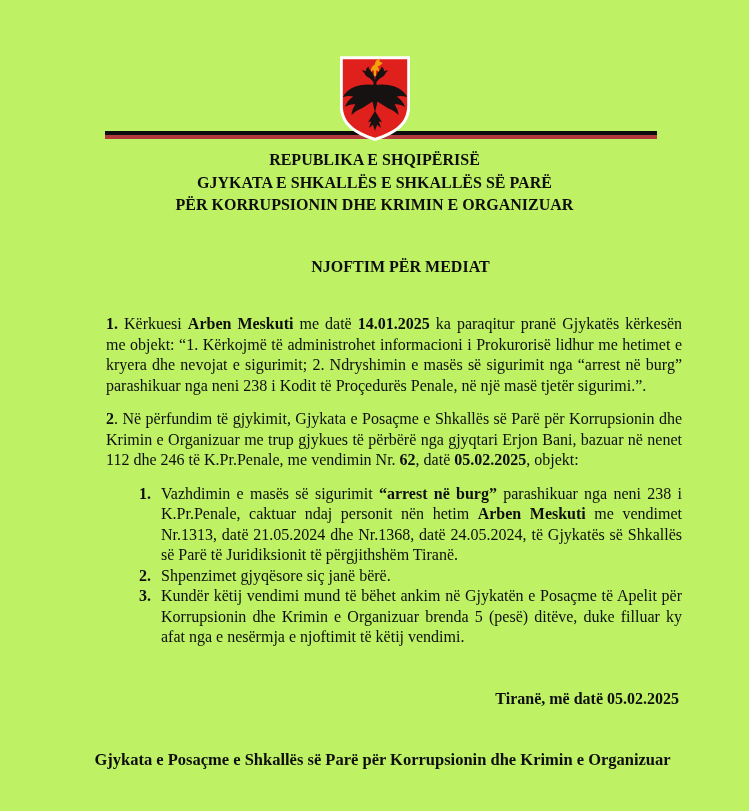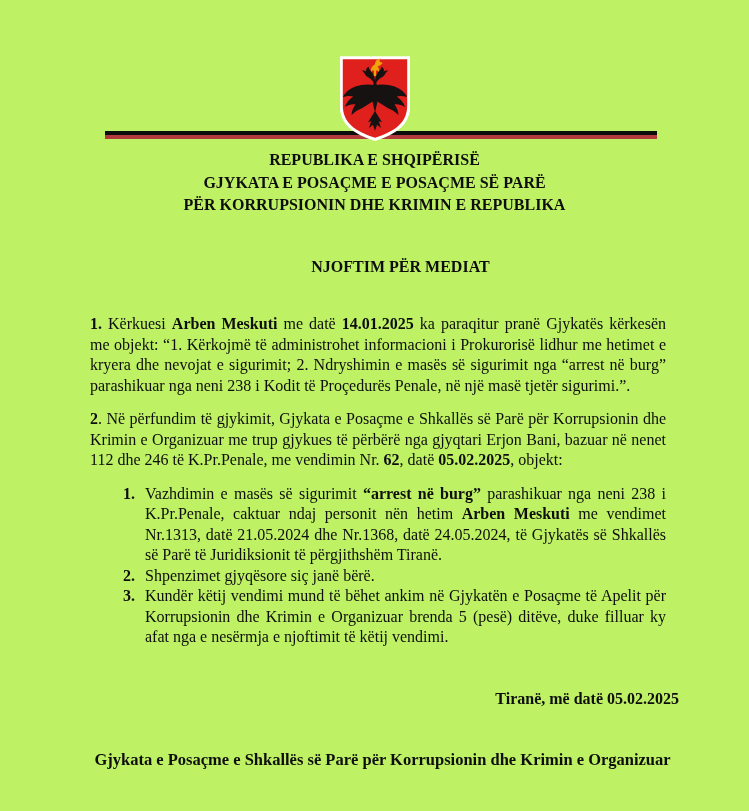--- a/index.html
+++ b/index.html
@@ -30,21 +30,21 @@
     z-index:3;
   }
 
   .doc-title {
     position:absolute; top:258px; left:0; width:749px;
     text-align:center; font-weight:bold; font-size:16px;margin-left:26px;
   }
 
   
   .body-text {
-    position:absolute; top:314px; left:90px; width:576px;
+    position:absolute; top:314px; left:106px; width:576px;
     font-size:16px; line-height:20.5px;
   }
   .para { text-align:justify; margin:0 0 13px 0; }
   .num-list { margin-top:6px; }
   .li { display:flex; }
   .li-num { flex:none; width:22px; font-weight:bold; }
   .li-text { flex:1; text-align:justify; }
   .num-list { padding-left:33px; }
 
   .dateline {
@@ -84,22 +84,22 @@
         <path d="M50,41 C41,39 30,40 22,43 C13,46.5 7,52 4,58 C10,56 15,55.8 19,57 C13,61 9,66 7,72 C13,68.5 18,67.5 22,68.5 C18.5,73.5 16.5,78.5 16.5,83.5 C22,78 27,75.5 32,73.5 L50,62 Z"></path>
       </g>
       <use href="#eagle-half" transform="translate(100,0) scale(-1,1)"></use>
       <path d="M50,34 C45.5,42 44.5,55 46.5,65 L50,80 L53.5,65 C55.5,55 54.5,42 50,34 Z"></path>
       <path d="M50,78 L40,94 L44.5,92.5 L41.5,102 L47,97.5 L50,106 L53,97.5 L58.5,102 L55.5,92.5 L60,94 Z"></path>
     </g>
   </svg>
 
   <div class="header-block">
     <div>REPUBLIKA E SHQIPËRISË</div>
-    <div>GJYKATA E POSAÇME E POSAÇME SË PARË</div>
-    <div>PËR KORRUPSIONIN DHE KRIMIN E REPUBLIKA</div>
+    <div>GJYKATA E SHKALLËS E SHKALLËS SË PARË</div>
+    <div>PËR KORRUPSIONIN DHE KRIMIN E ORGANIZUAR</div>
   </div>
 
   <div class="doc-title">NJOFTIM PËR MEDIAT</div>
 
   <div class="body-text">
     <p class="para"><b>1.</b><span> Kërkuesi </span><b>Arben Meskuti</b><span> me datë </span><b>14.01.2025</b><span> ka paraqitur pranë Gjykatës kërkesën me objekt: “1. Kërkojmë të administrohet informacioni i Prokurorisë lidhur me hetimet e kryera dhe nevojat e sigurimit; 2. Ndryshimin e masës së sigurimit nga “arrest në burg” parashikuar nga neni 238 i Kodit të Proçedurës Penale, në një masë tjetër sigurimi.”.</span></p>
     <p class="para"><b>2</b><span>. Në përfundim të gjykimit, Gjykata e Posaçme e Shkallës së Parë për Korrupsionin dhe Krimin e Organizuar me trup gjykues të përbërë nga gjyqtari Erjon Bani, bazuar në nenet 112 dhe 246 të K.Pr.Penale, me vendimin Nr. </span><b>62</b><span>, datë </span><b>05.02.2025</b><span>, objekt:</span></p>
 
     <div class="num-list">
       <div class="li">

